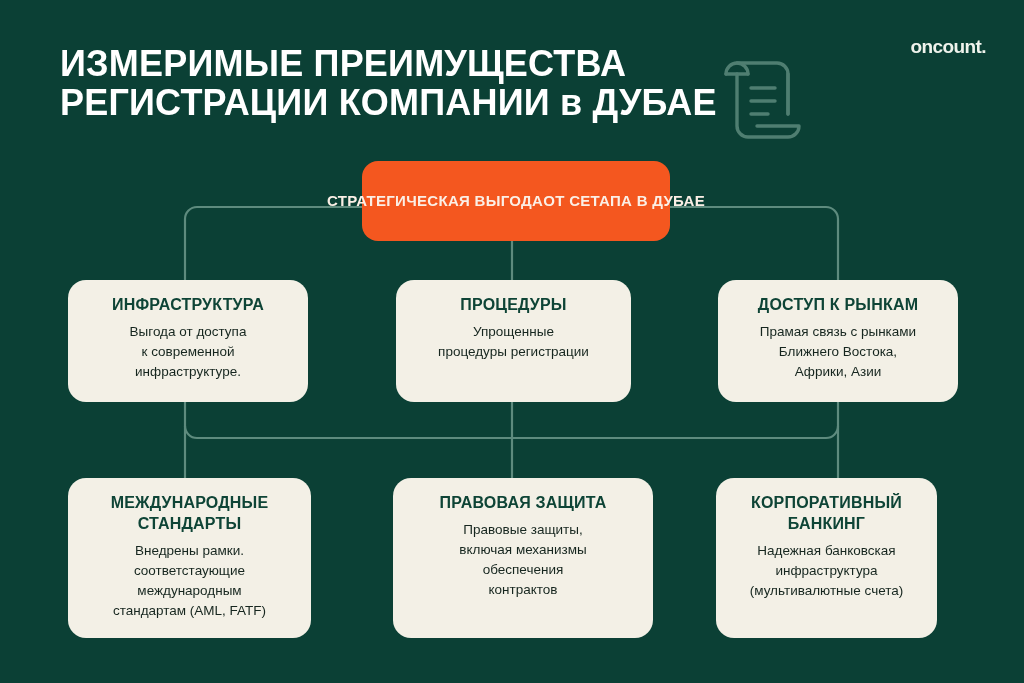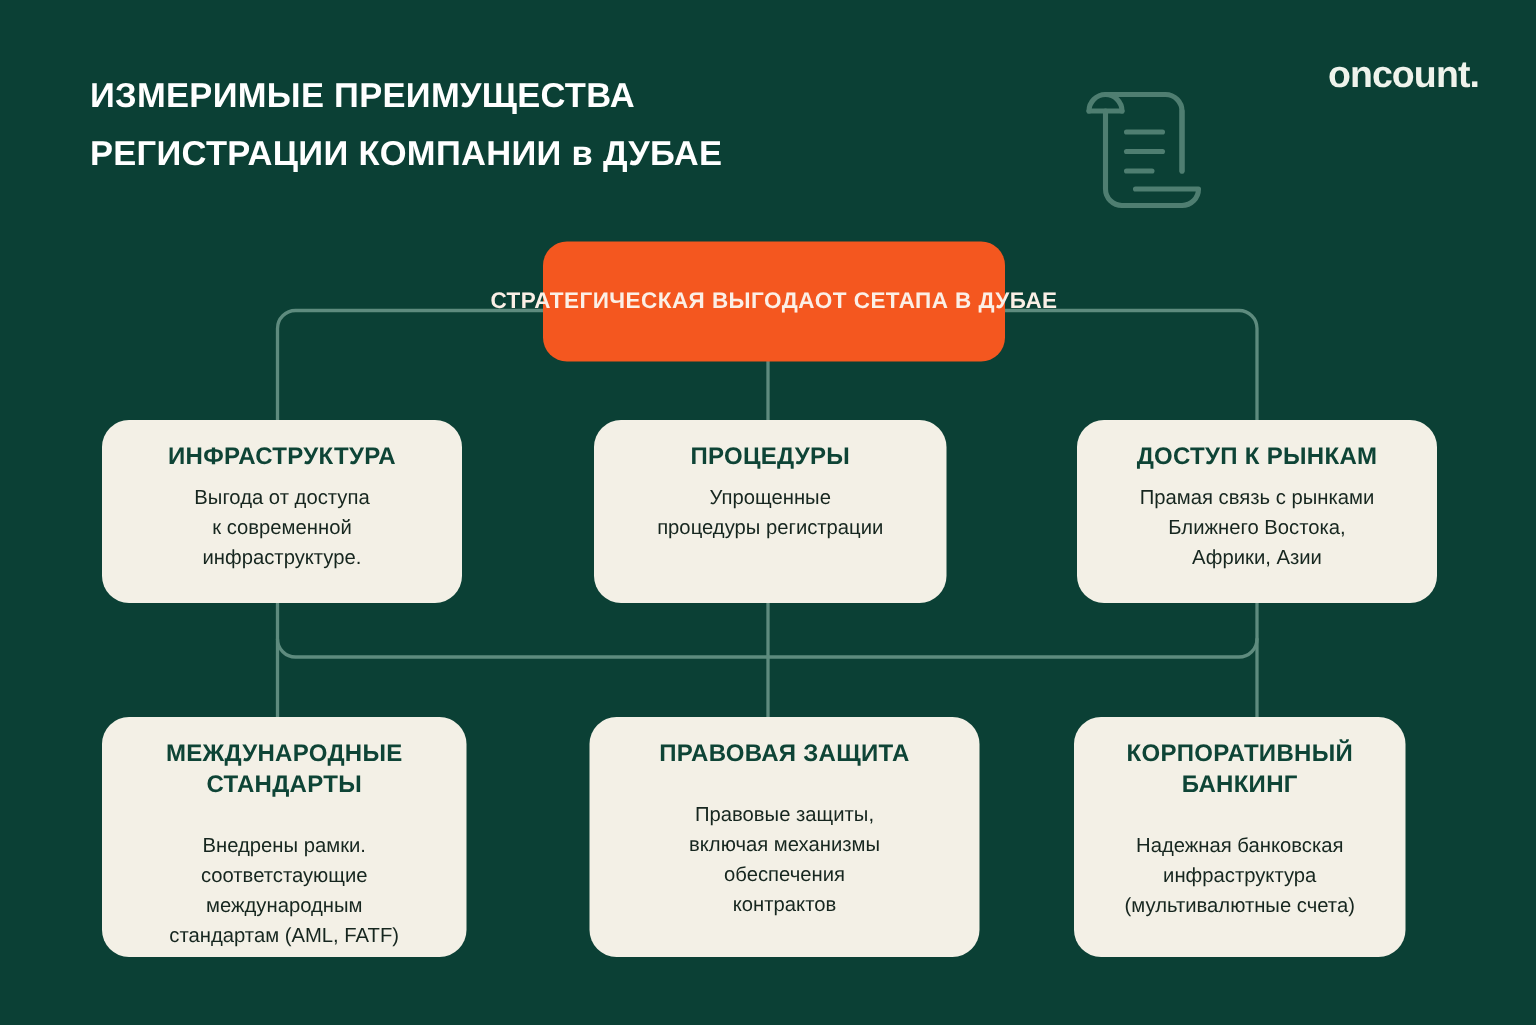--- a/index.html
+++ b/index.html
@@ -7,26 +7,26 @@
     width:1024px;height:683px;
     background:#0B4035;
     font-family:"Liberation Sans","DejaVu Sans",sans-serif;
     overflow:hidden;position:relative;
   }
   .stage{position:absolute;inset:0;width:1024px;height:683px;}
 
   
   .title{
     position:absolute;left:60px;top:44px;width:660px;
-    color:#FFFFFF;font-weight:bold;font-size:23px;line-height:39px;
+    color:#FFFFFF;font-weight:bold;font-size:36px;line-height:39px;
     letter-spacing:0.2px;text-transform:none;
   }
   .logo{
     position:absolute;right:38px;top:36px;
-    color:#EFF3EC;font-size:25px;font-weight:bold;letter-spacing:-0.6px;
+    color:#EFF3EC;font-size:19px;font-weight:bold;letter-spacing:-0.6px;
   }
   .scroll-icon{position:absolute;left:706px;top:44px;width:104px;height:100px;}
 
   
   .lines{position:absolute;left:0;top:0;width:1024px;height:683px;}
 
   
   .node-main{
     position:absolute;left:362px;top:161px;width:308px;height:80px;
     background:#F4571F;border-radius:16px;
@@ -52,21 +52,21 @@
     color:#16261F;font-size:13.5px;line-height:20px;text-align:center;
     white-space:pre-line;
   }
 
   
   .r1{top:280px;height:122px;}
   .c1{left:68px;width:240px;}
   .c2{left:396px;width:235px;}
   .c3{left:718px;width:240px;}
   
-  .r2{top:478px;height:160px;gap:13px;}
+  .r2{top:478px;height:160px;}
   .c4{left:68px;width:243px;}
   .c5{left:393px;width:260px;}
   .c6{left:716px;width:221px;}
 </style>
 </head>
 <body>
 
 <div class="stage">
 
   <svg class="lines" viewBox="0 0 1024 683" width="1024" height="683" aria-hidden="true">

